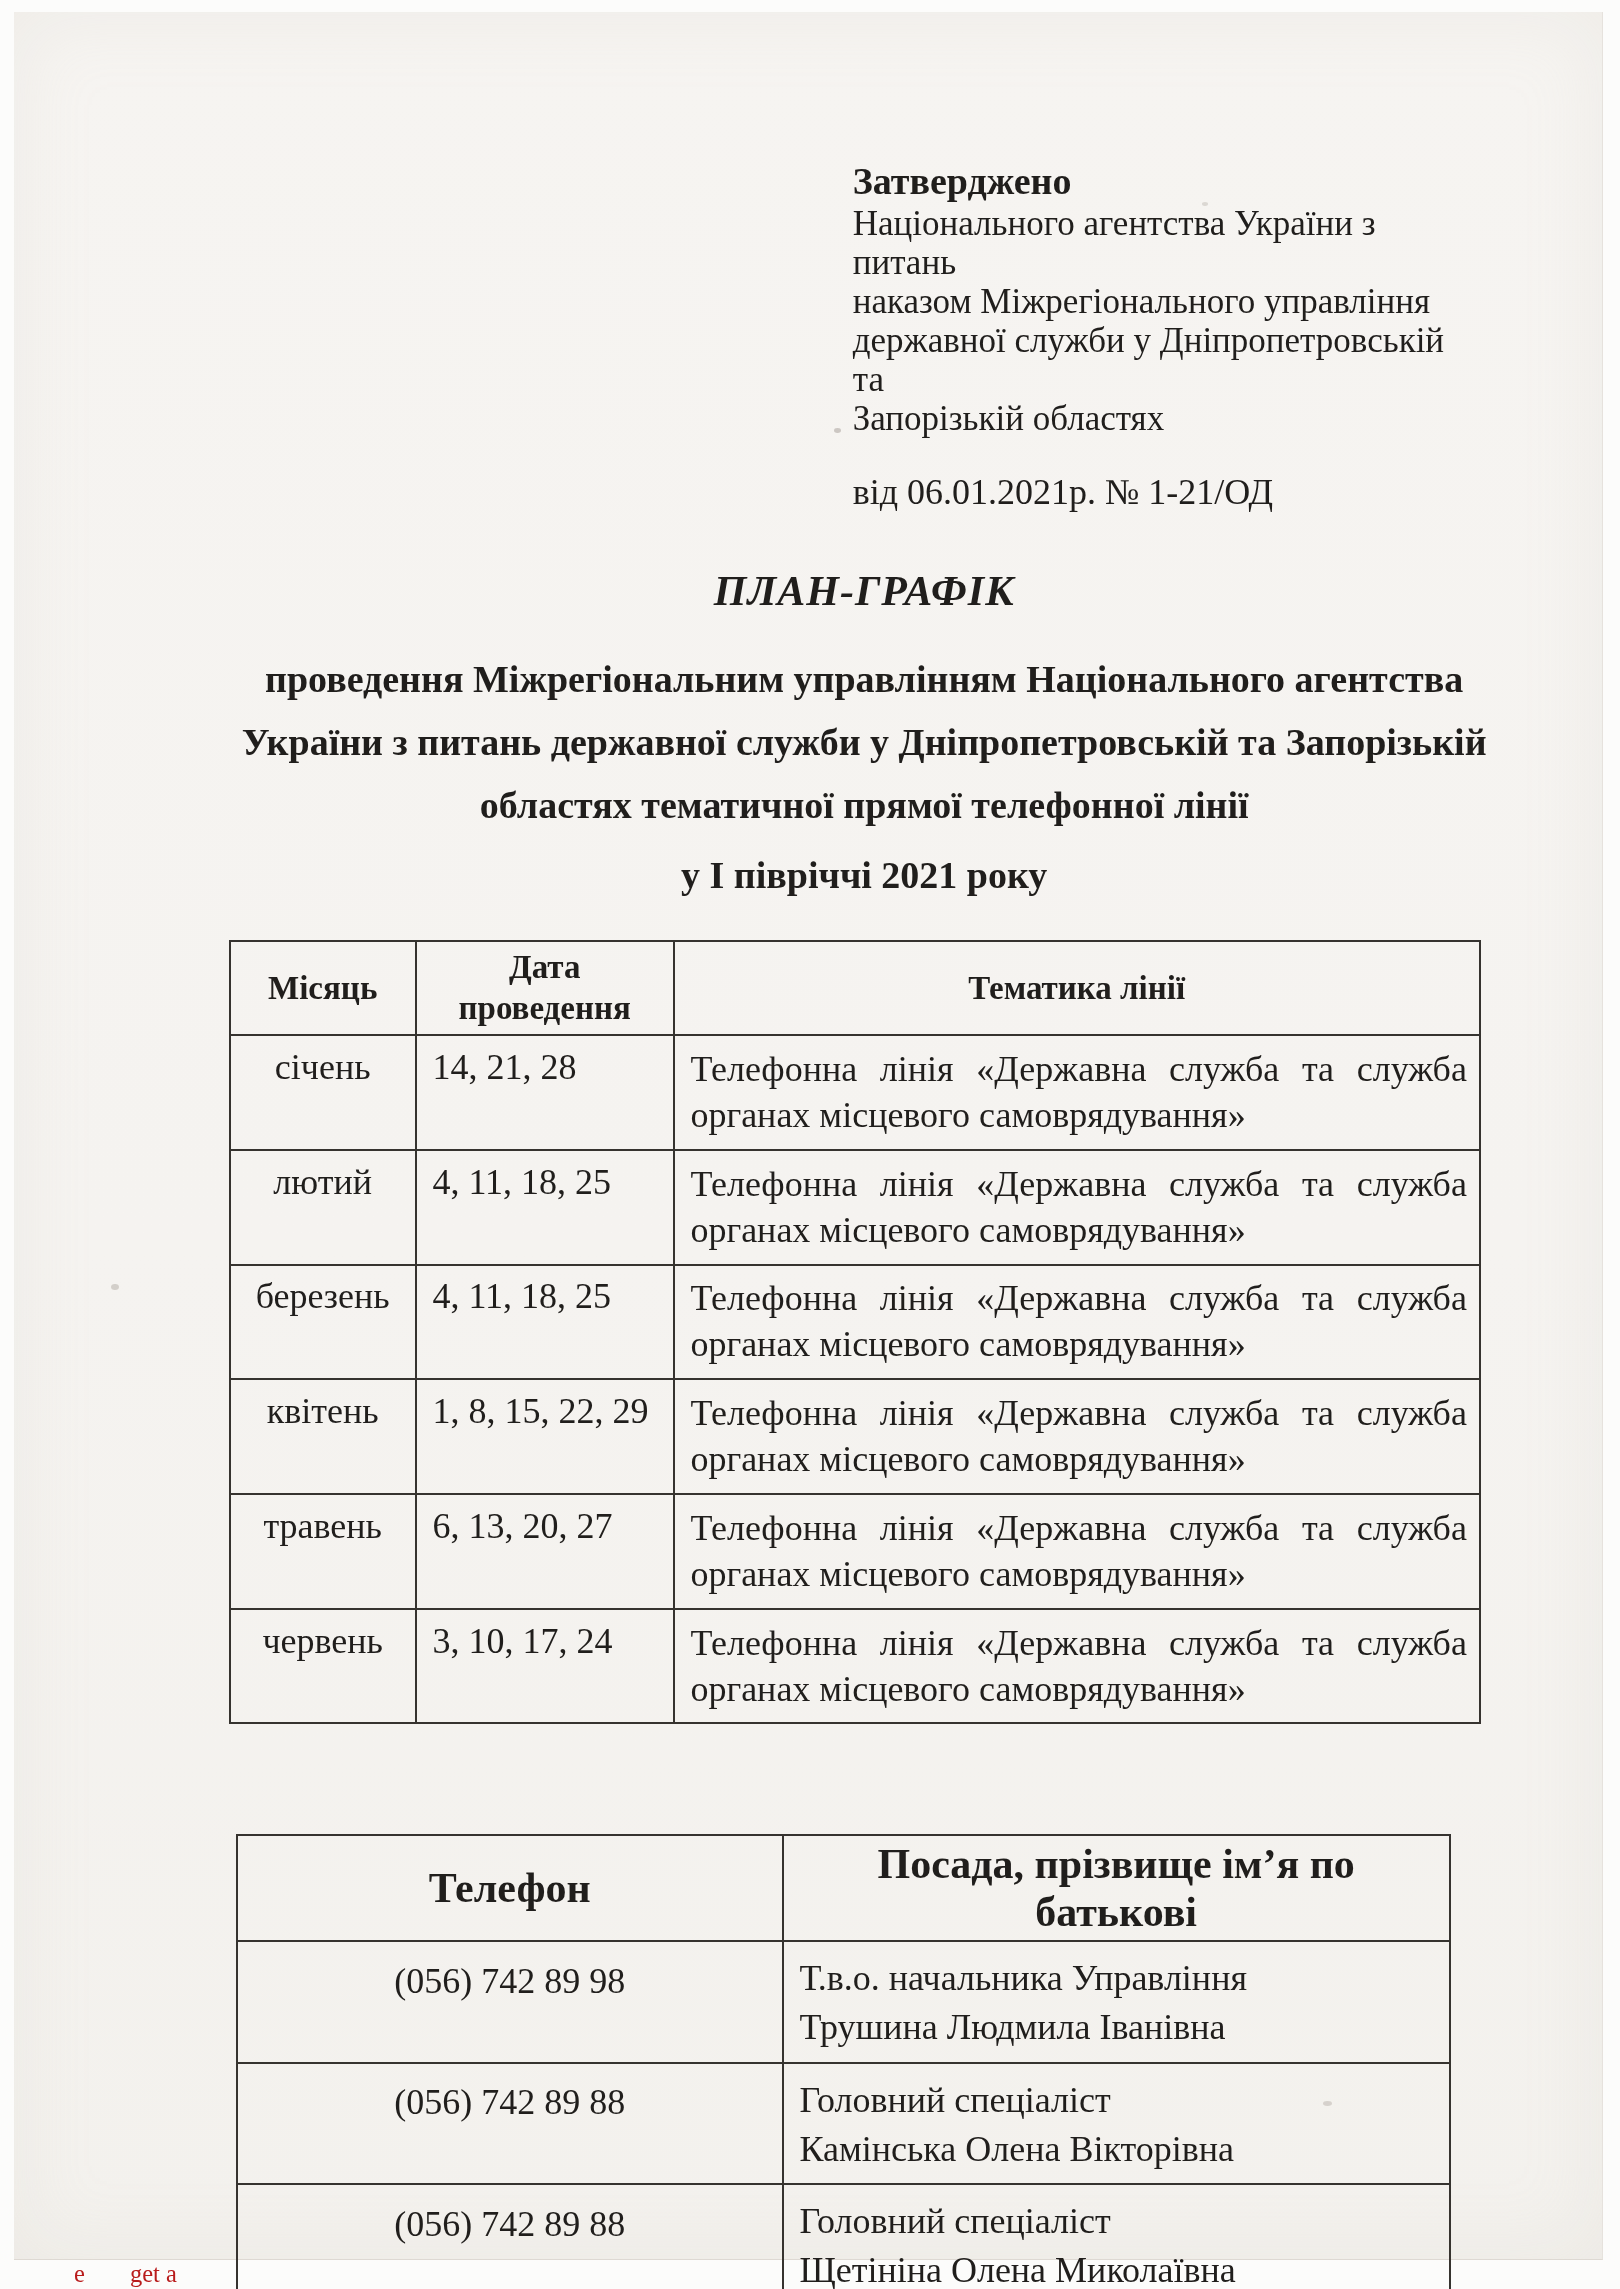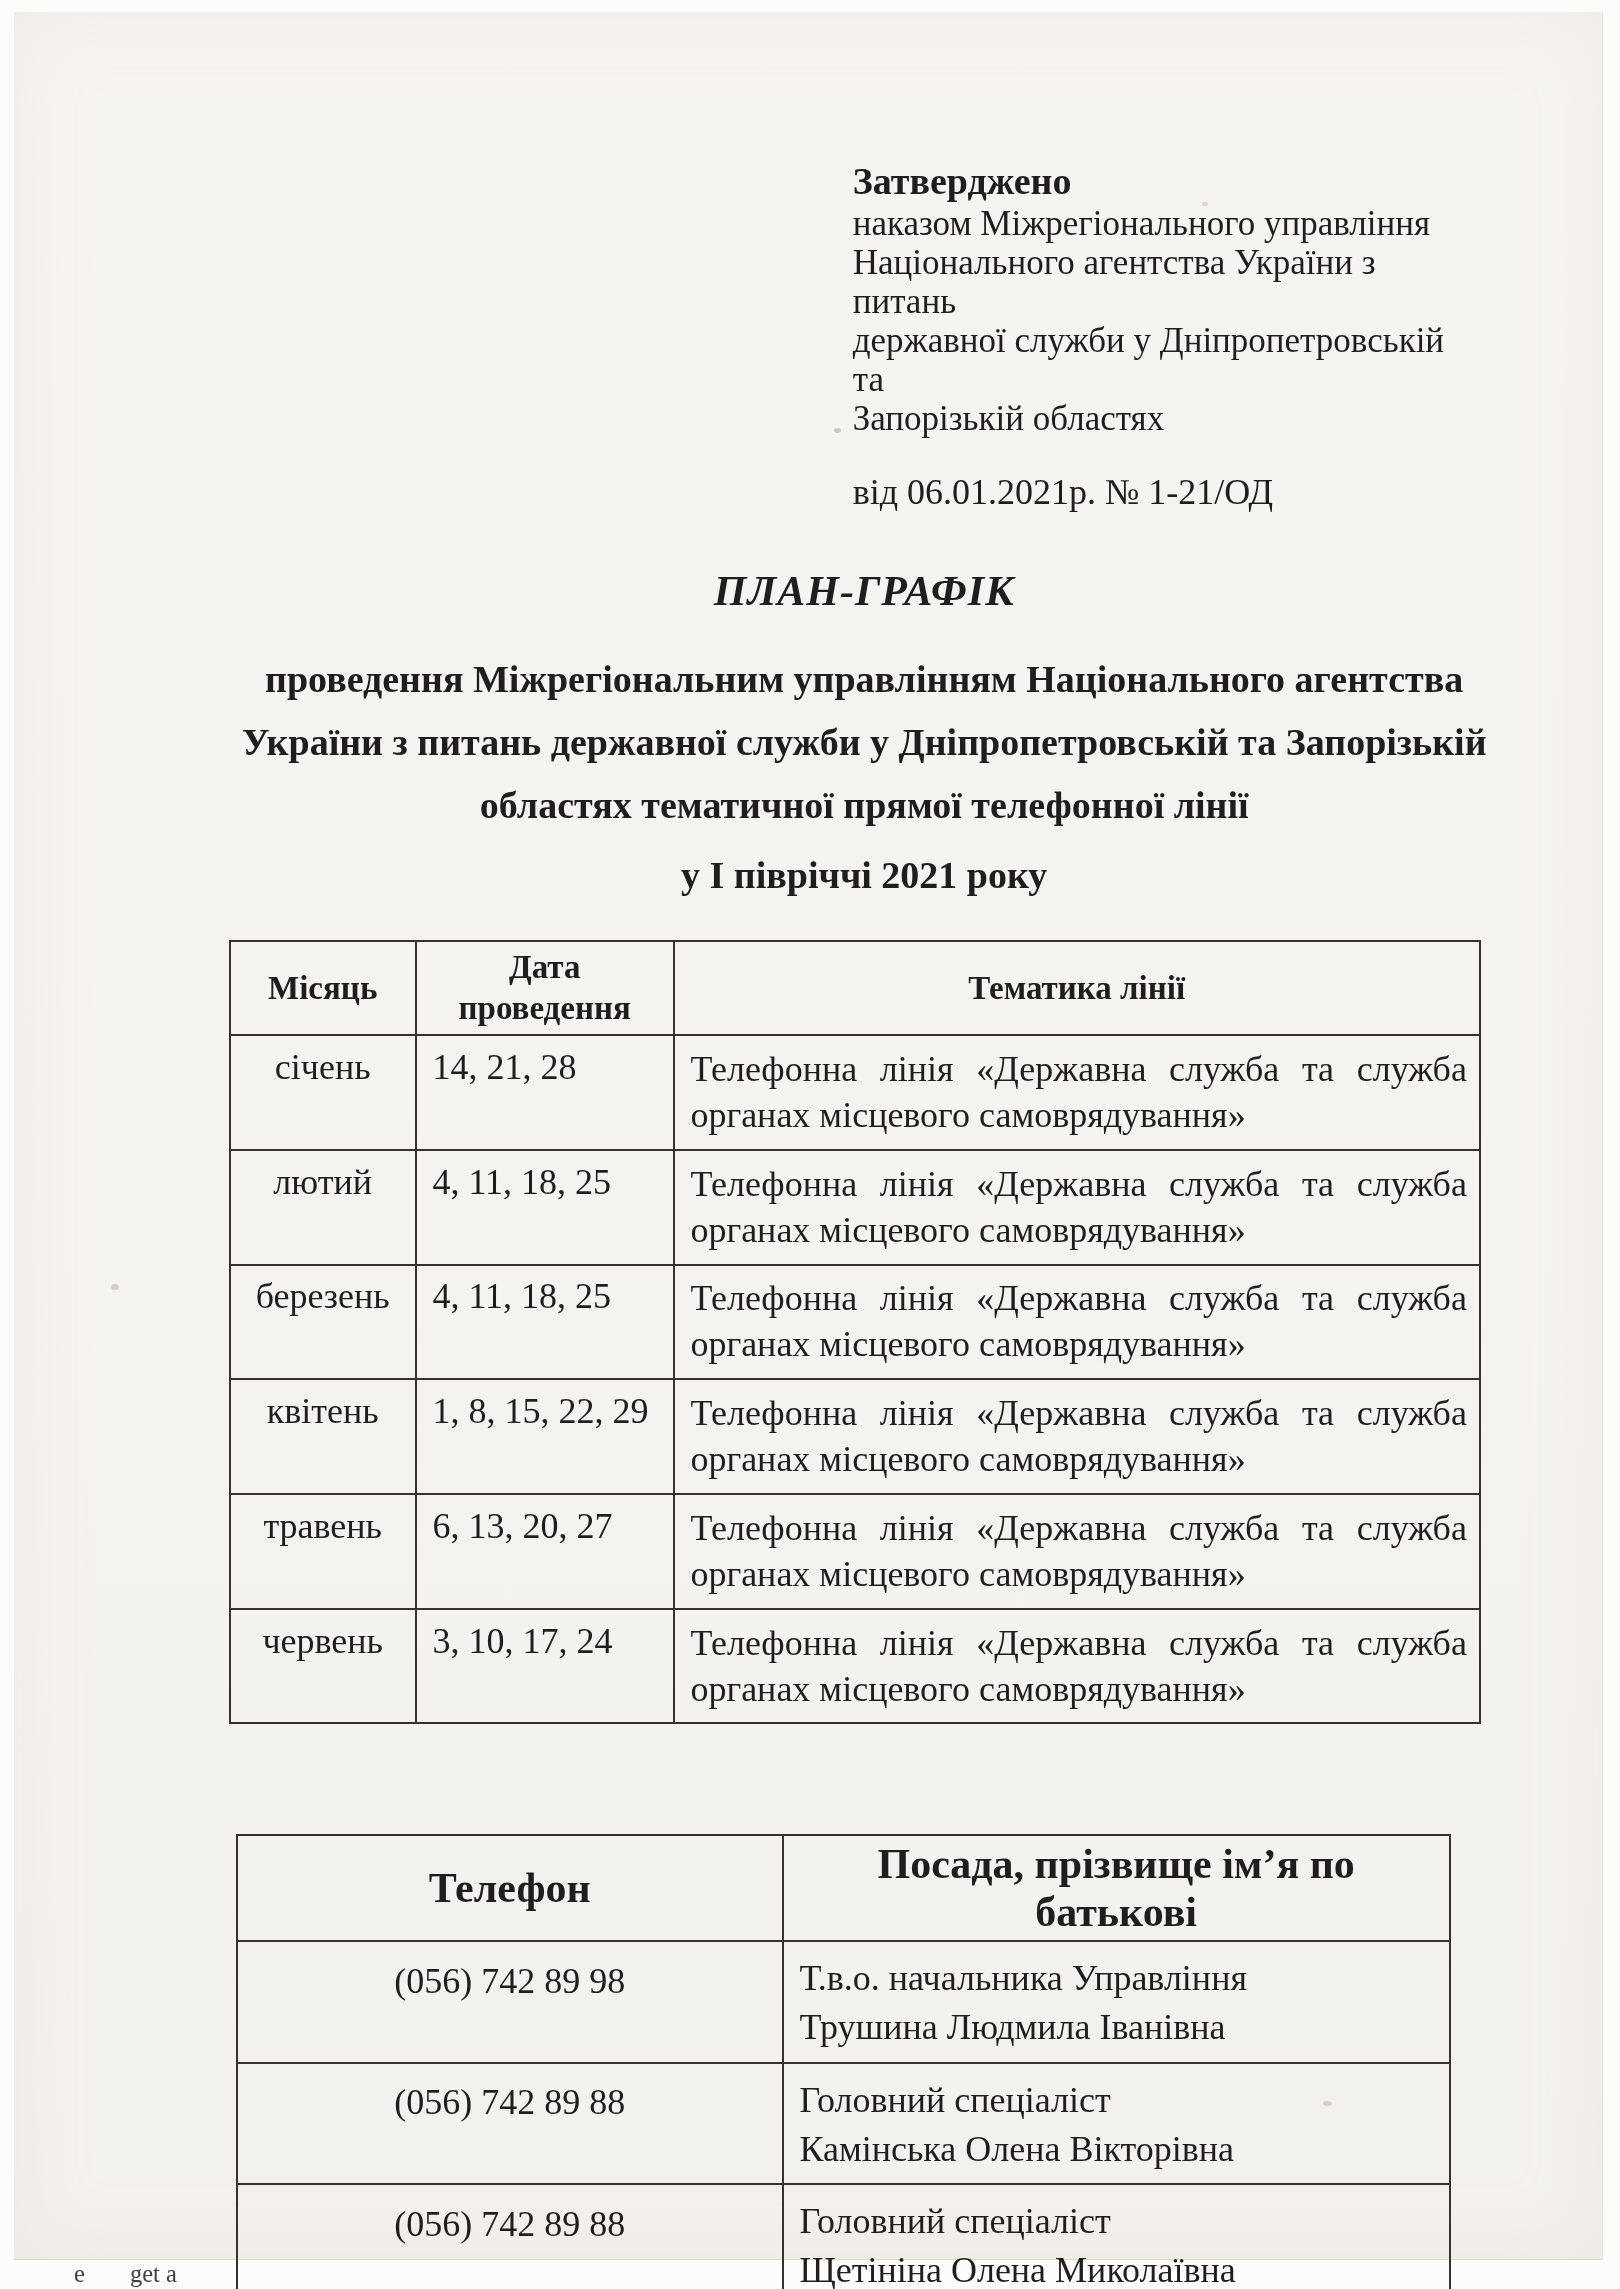--- a/index.html
+++ b/index.html
@@ -136,21 +136,21 @@
   }
   .person-line {
     line-height: 49px;
   }
   
   .footer-strip {
     position: absolute;
     left: 74px;
     top: 2260px;
     font-size: 24.5px;
-    color: #404040;
+    color: #b91c1c;
     background: transparent;
   }
   .footer-strip .art-2 {
     margin-left: 39px;
   }
   
   .speck {
     position: absolute;
     background: #aaa39c;
     border-radius: 50%;
@@ -160,22 +160,22 @@
   .speck.s3 { left: 1323px; top: 2101px; width: 8.8px; height: 4.9px; opacity: .4; }
   .speck.s4 { left: 1202px; top: 202px; width: 5.9px; height: 3.9px; opacity: .35; }
 </style>
 </head>
 <body>
 
 <div class="scan">
 
   <div class="approval">
     <div class="approval-title">Затверджено</div>
+    <div class="approval-line">Національного агентства України з питань</div>
     <div class="approval-line">наказом Міжрегіонального управління</div>
-    <div class="approval-line">Національного агентства України з питань</div>
     <div class="approval-line">державної служби у Дніпропетровській та</div>
     <div class="approval-line">Запорізькій областях</div>
     <div class="approval-order">від 06.01.2021р. № 1-21/ОД</div>
   </div>
 
   <div class="title-block">
     <h1 class="doc-heading">ПЛАН-ГРАФІК</h1>
     <div class="subtitle">
       <div class="subtitle-line">проведення Міжрегіональним управлінням Національного агентства</div>
       <div class="subtitle-line">України з питань державної служби у Дніпропетровській та Запорізькій</div>

